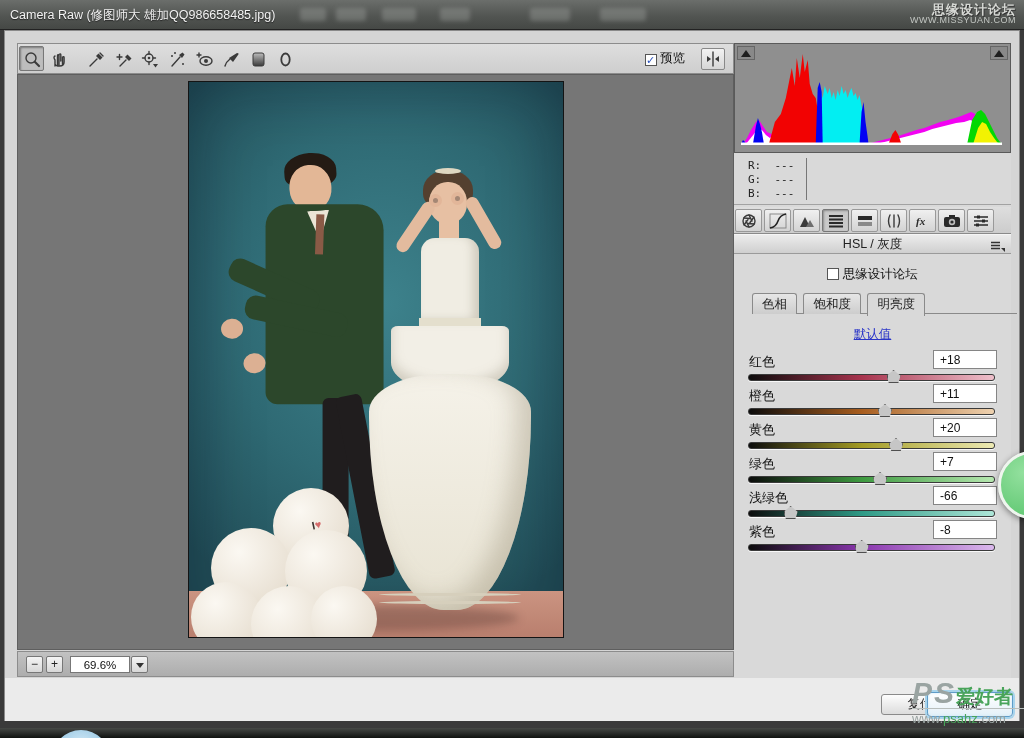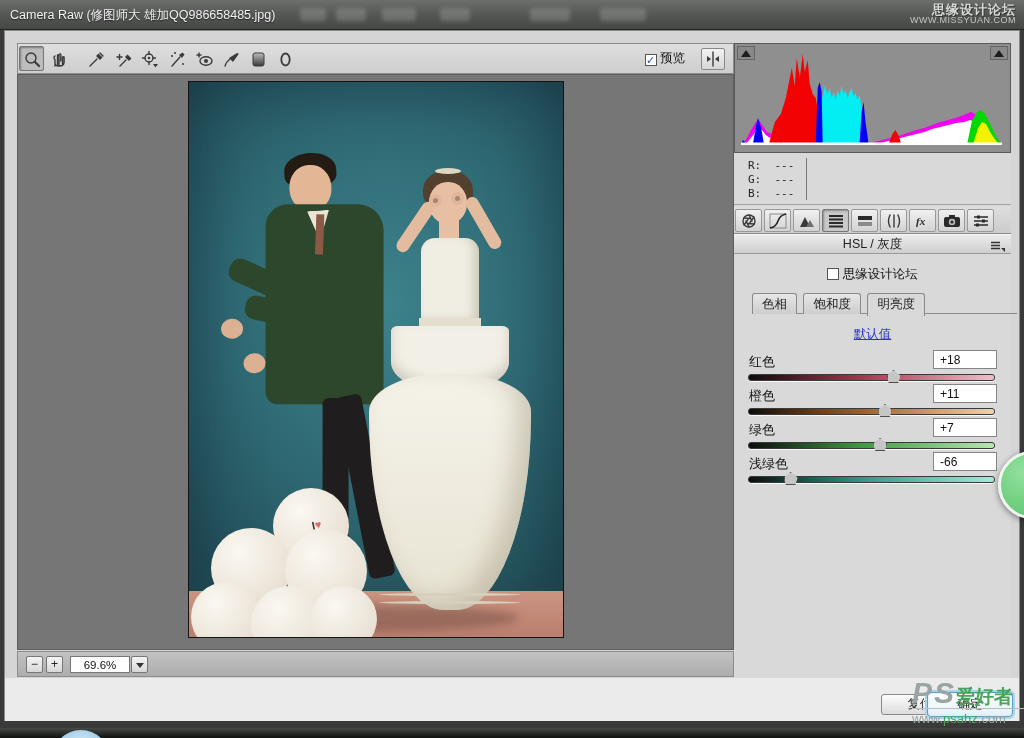--- a/index.html
+++ b/index.html
@@ -515,33 +515,47 @@
               </div>
             </div>
             <div class="sl-row">
               <span class="sl-label">橙色</span>
               <div class="sl-value">+11</div>
               <div class="sl-track" style="background: linear-gradient(90deg, rgb(12, 12, 12), rgb(168, 93, 30) 46%, rgb(238, 210, 176));">
                 <div class="sl-thumb" style="left: calc(55.5% - 7px);"></div>
               </div>
             </div>
             <div class="sl-row">
+              <span class="sl-label">黄色</span>
+              <div class="sl-value">+20</div>
+              <div class="sl-track" style="background: linear-gradient(90deg, rgb(12, 12, 12), rgb(163, 155, 36) 46%, rgb(237, 234, 180));">
+                <div class="sl-thumb" style="left: calc(60% - 7px);"></div>
+              </div>
+            </div>
+            <div class="sl-row">
               <span class="sl-label">绿色</span>
               <div class="sl-value">+7</div>
               <div class="sl-track" style="background: linear-gradient(90deg, rgb(12, 12, 12), rgb(62, 154, 64) 46%, rgb(182, 232, 176));">
                 <div class="sl-thumb" style="left: calc(53.5% - 7px);"></div>
               </div>
             </div>
             <div class="sl-row">
               <span class="sl-label">浅绿色</span>
               <div class="sl-value">-66</div>
               <div class="sl-track" style="background: linear-gradient(90deg, rgb(12, 12, 12), rgb(46, 154, 134) 46%, rgb(174, 230, 216));">
                 <div class="sl-thumb" style="left: calc(17% - 7px);"></div>
               </div>
             </div>
+            <div class="sl-row">
+              <span class="sl-label">紫色</span>
+              <div class="sl-value">-8</div>
+              <div class="sl-track" style="background: linear-gradient(90deg, rgb(12, 12, 12), rgb(138, 54, 174) 46%, rgb(218, 184, 236));">
+                <div class="sl-thumb" style="left: calc(46% - 7px);"></div>
+              </div>
+            </div>
           </div>
     </div>
   </div>
 
   <div id="bottom-area">
     <div id="reset-btn">复位</div>
     <div id="ok-btn">确定</div>
   </div>
 
 </div>

